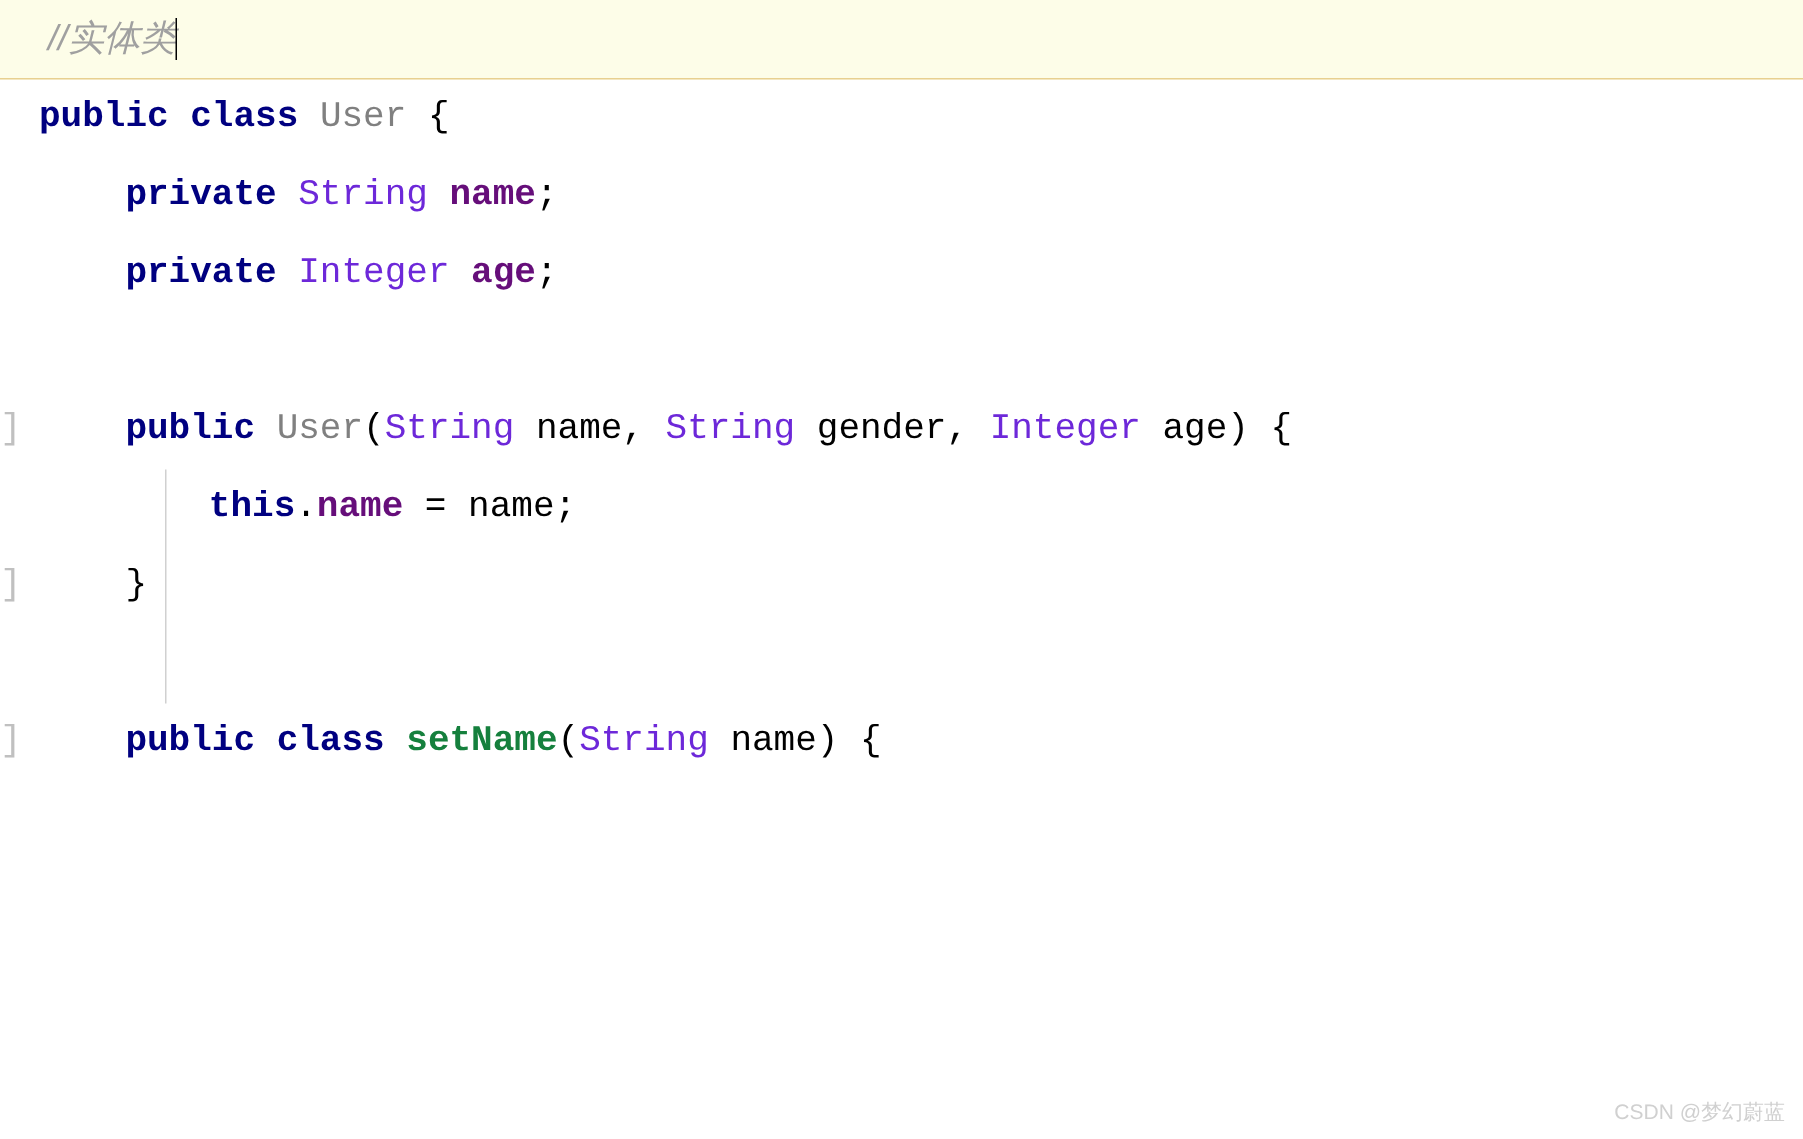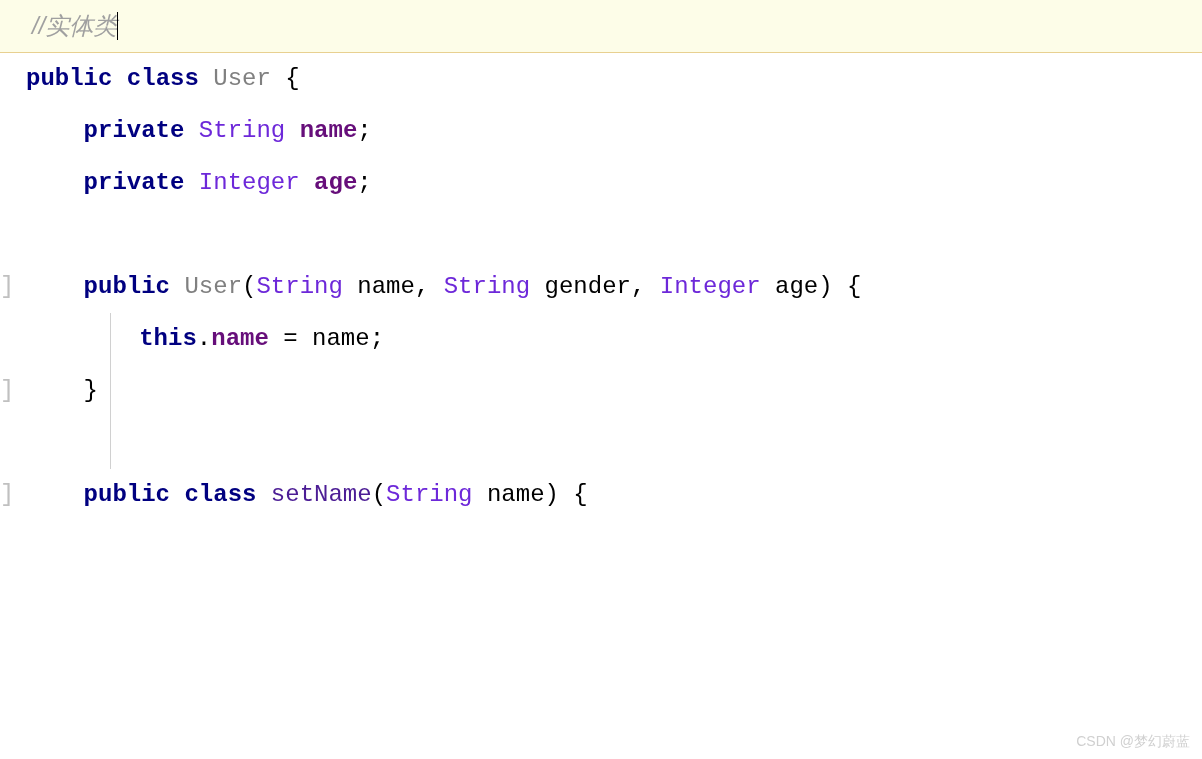--- a/index.html
+++ b/index.html
@@ -68,21 +68,22 @@
       color: #6d28d9;
     }
     .classname {
       color: #808080;
     }
     .field {
       color: #660e7a;
       font-weight: bold;
     }
     .method {
-      color: #4c1d95;
+      color: #15803d;
+      font-weight: bold;
     }
     .punct {
       color: #000000;
     }
     .param {
       color: #000000;
     }
     .code-text {
       padding-left: 26px;
     }

